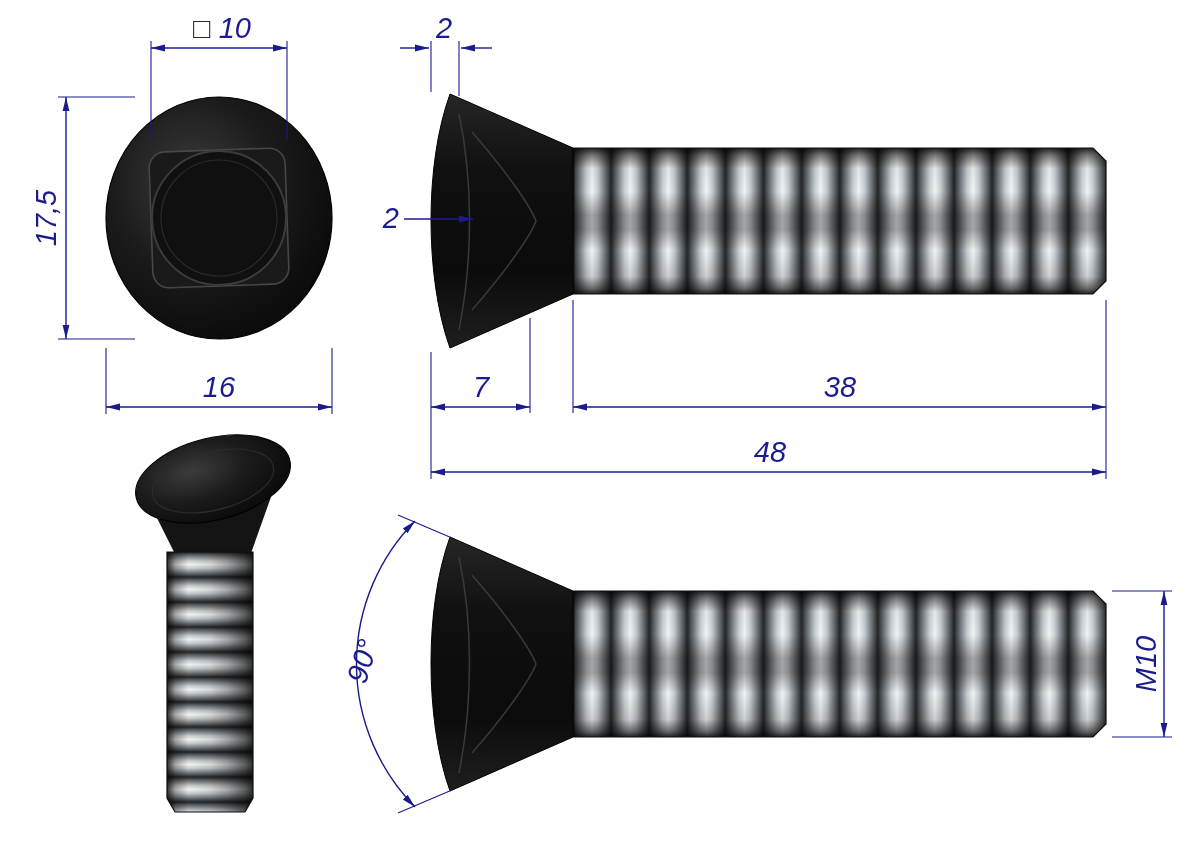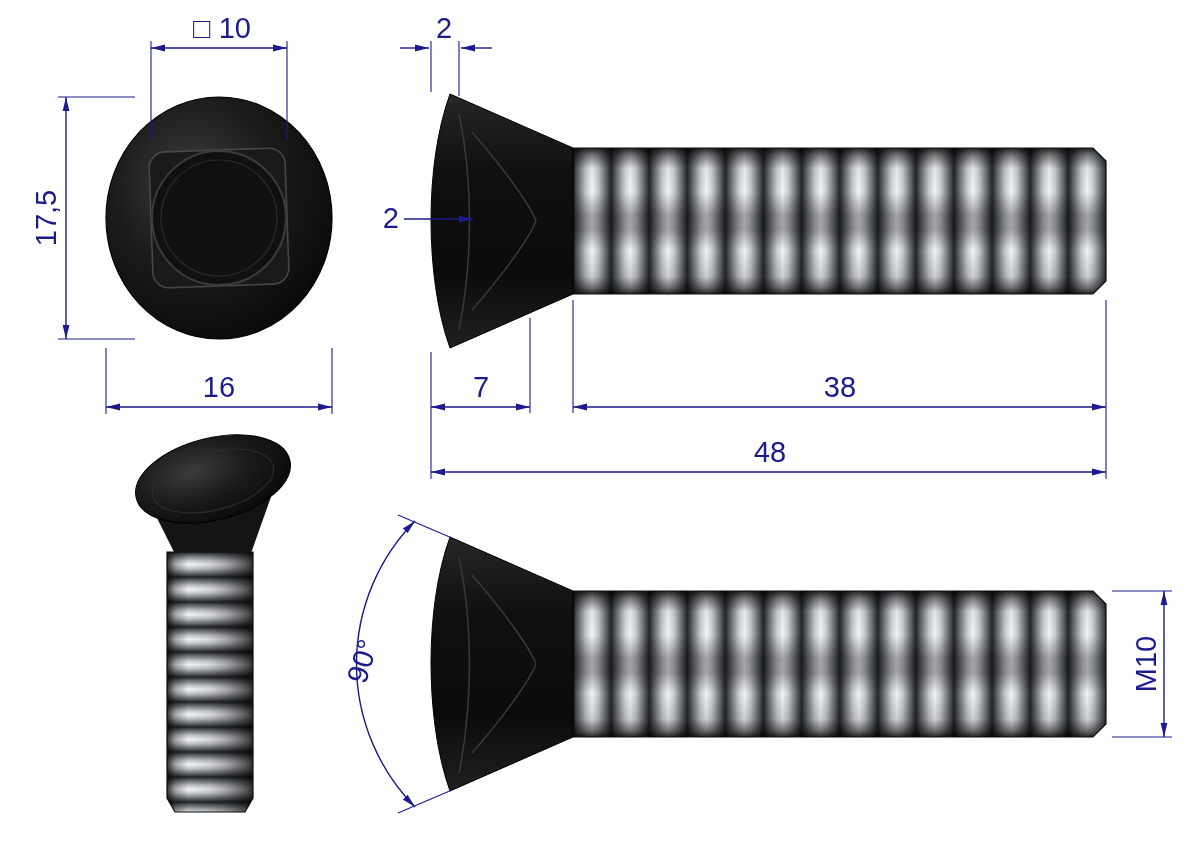--- a/index.html
+++ b/index.html
@@ -1,16 +1,16 @@
 <!DOCTYPE html>
 <html><head>
 <meta charset="utf-8">
 <style>
   html,body{margin:0;padding:0;background:#ffffff;}
-  .canvas{position:relative;width:1191px;height:842px;background:#ffffff;overflow:hidden;}
+  .canvas{position:relative;width:1191px;height:842px;background:#ffffff;overflow:hidden;font-style:italic;}
   svg{position:absolute;left:0;top:0;}
   .dimln{stroke:#1b1b8e;stroke-width:1.4;fill:none;}
   .extln{stroke:#1b1b8e;stroke-width:1.1;fill:none;}
   .dimtxt{fill:#1b1b8e;font-size:29px;font-family:"Liberation Sans",sans-serif;}
   .detail{stroke:#3a3a3a;stroke-width:1.5;fill:none;}
 </style>
 </head>
 <body>
 
 <div class="canvas">

